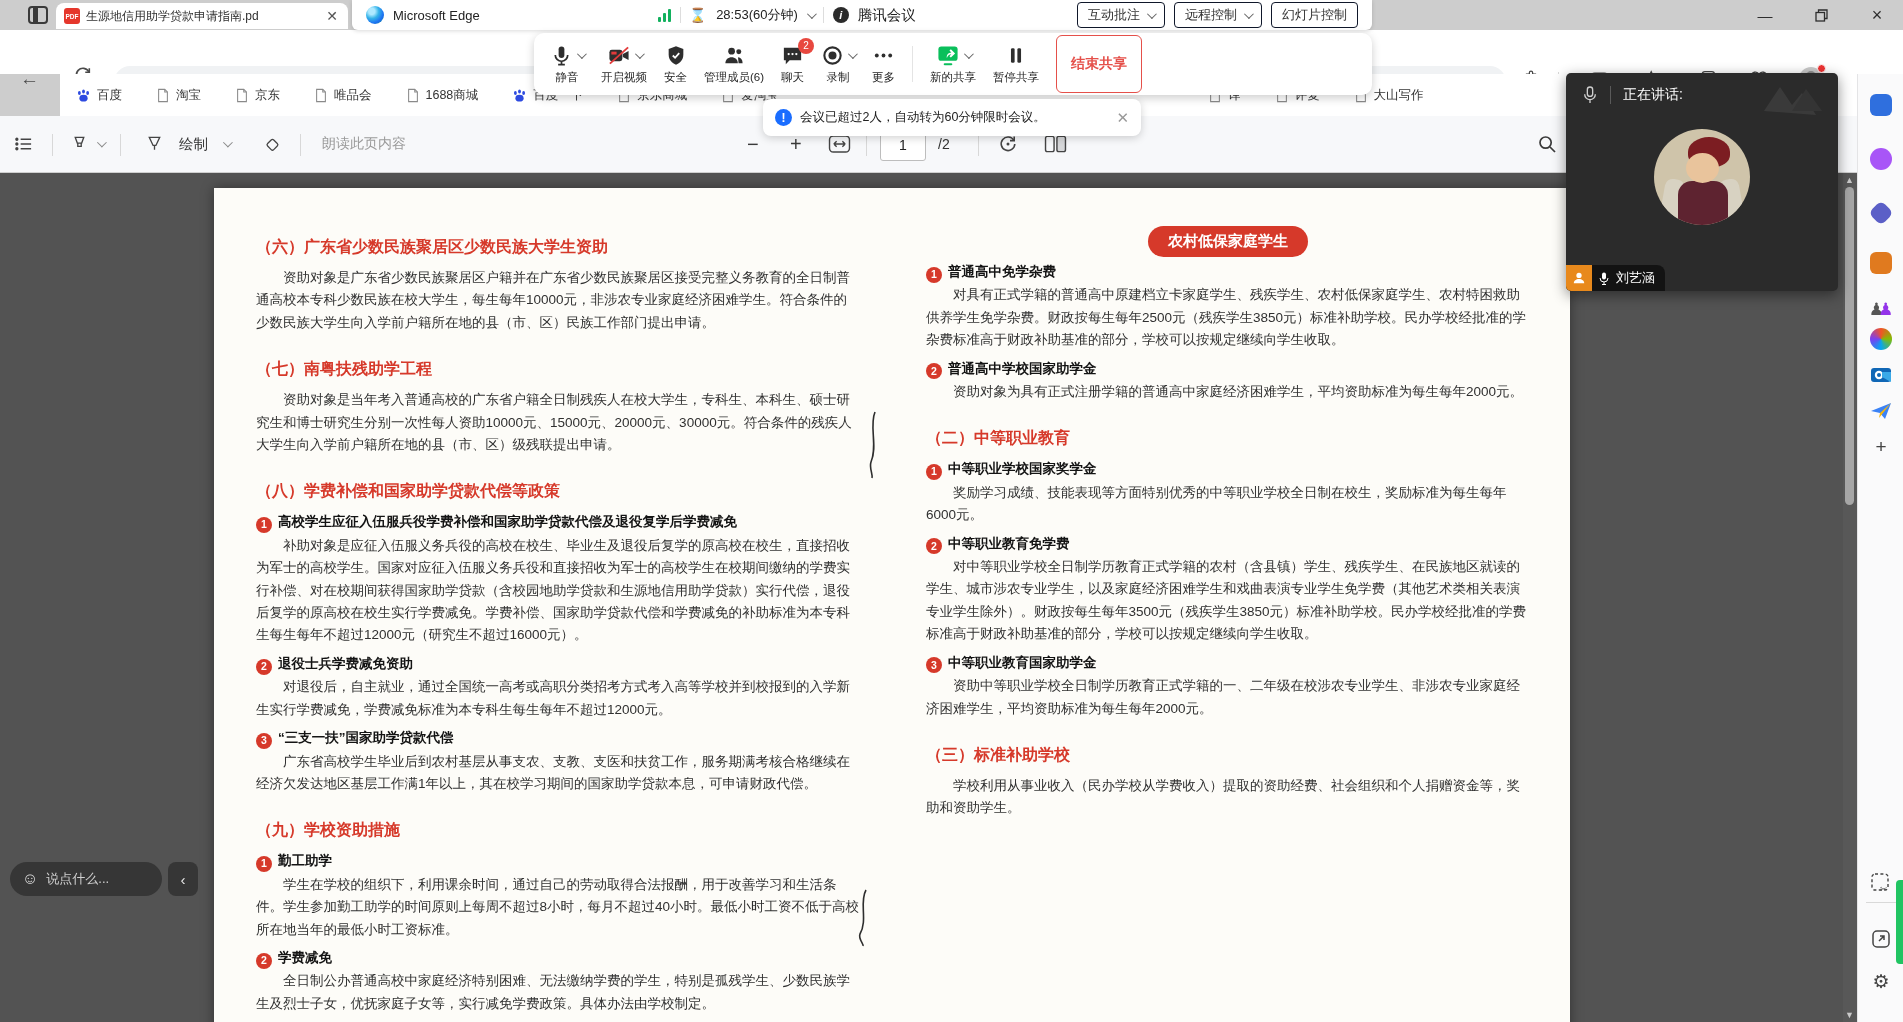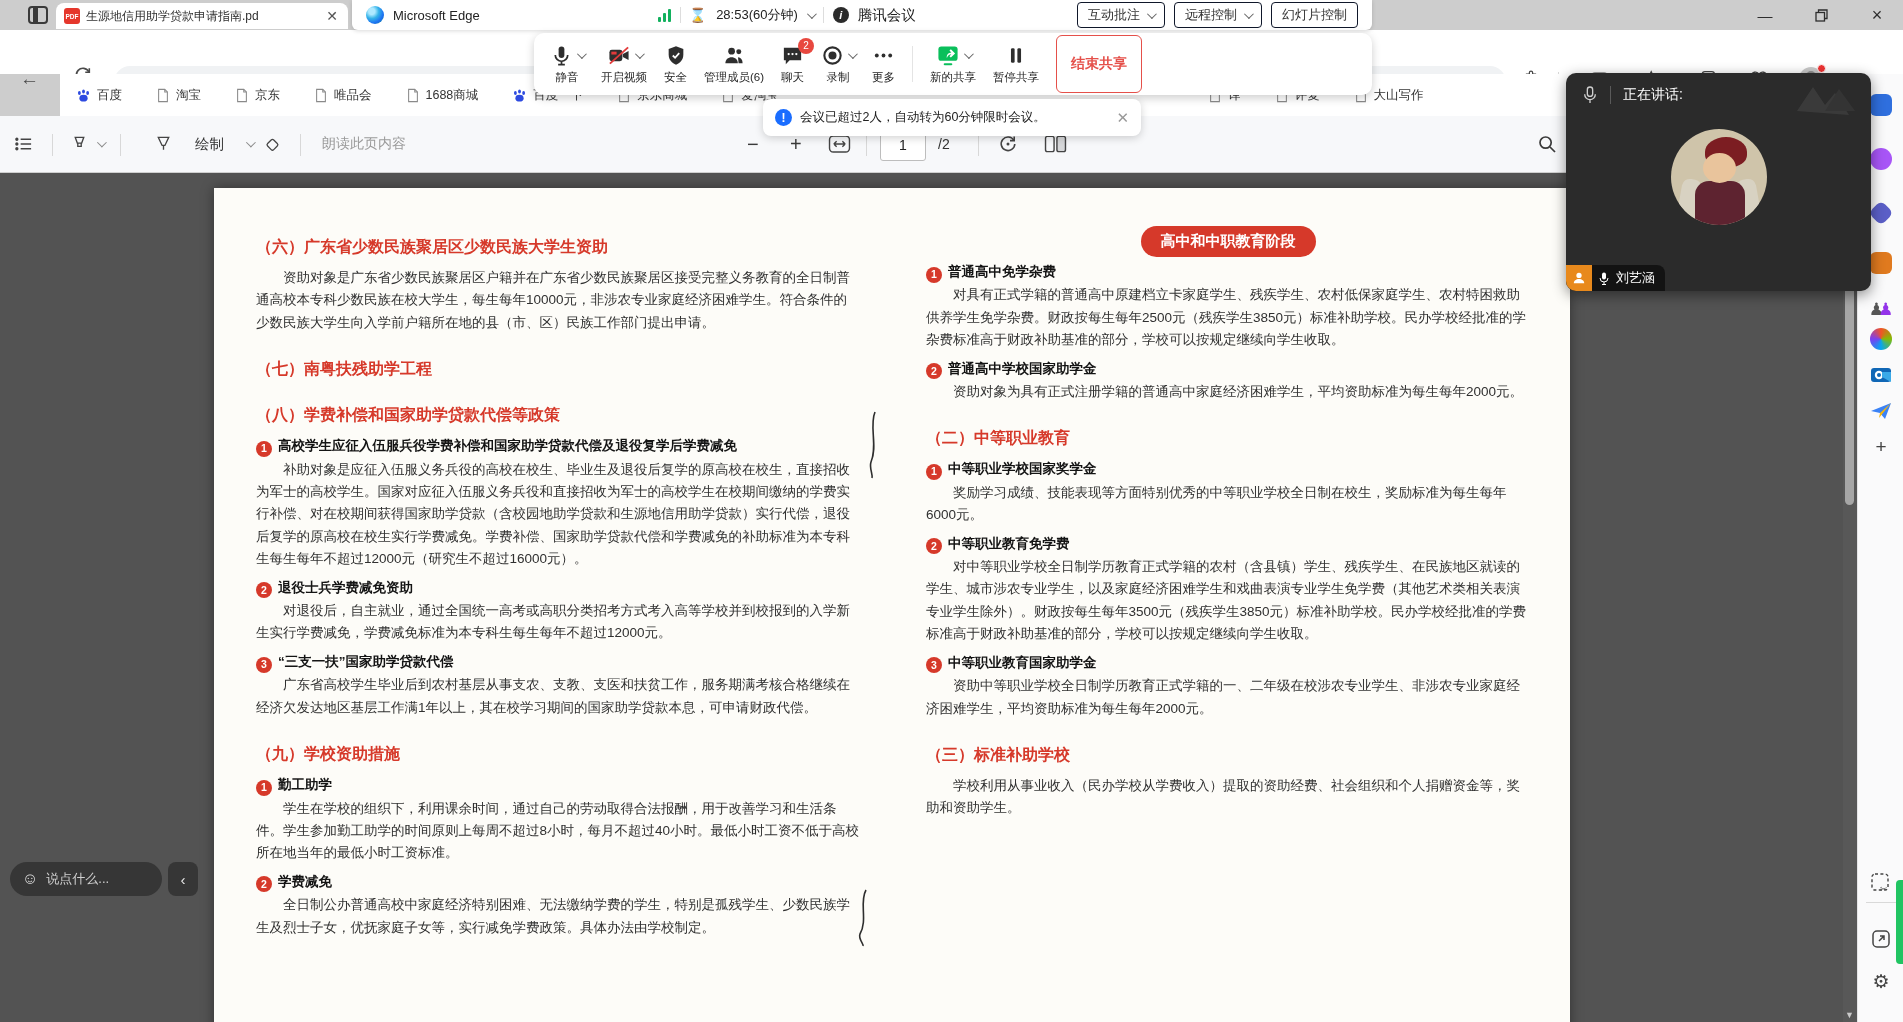--- a/index.html
+++ b/index.html
@@ -90,21 +90,21 @@
   #pthumb { position:absolute; left:2px; top:14px; width:9px; height:318px; border-radius:5px; background:#a6a6a6; }
   .scrarrow { position:absolute; left:2px; color:#c9c9c9; font-size:9px; }
 
   
   #strip { position:absolute; left:1857px; top:74px; width:46px; height:948px; background:#fafafb; border-left:1px solid #e4e4e6; }
   .sic { position:absolute; left:10px; width:26px; height:26px; display:flex; align-items:center; justify-content:center; }
   .sq { width:22px; height:22px; border-radius:6px; }
   #greenbar { position:absolute; right:0; top:806px; width:7px; height:84px; background:#21c462; border-radius:4px 0 0 4px; }
 
   
-  #vpanel { position:absolute; left:1566px; top:73px; width:305px; height:218px; background:#2b2b2b; border-radius:10px; box-shadow:0 4px 14px rgba(0,0,0,.45); overflow:hidden; z-index:60;text-align:center; }
+  #vpanel { position:absolute; left:1566px; top:73px; width:272px; height:218px; background:#2b2b2b; border-radius:5px; box-shadow:0 4px 14px rgba(0,0,0,.45); overflow:hidden; z-index:60;text-align:center; }
   #vhead { height:44px; display:flex; align-items:center; gap:12px; padding:0 16px; }
   #vhead .t { color:#fff; font-size:14px; }
   .vsep2 { width:1px; height:18px; background:#5a5a5a; }
   #vwm { position:absolute; right:10px; top:8px; opacity:.55; }
   #vavatar { position:absolute; left:50%; top:56px; transform:translateX(-50%); width:96px; height:96px; border-radius:50%; background:#cfc4aa; overflow:hidden; }
   #vavatar .hat { position:absolute; left:34px; top:8px; width:42px; height:30px; background:#7c1d22; border-radius:50% 50% 40% 40%; }
   #vavatar .face { position:absolute; left:32px; top:24px; width:33px; height:30px; background:#e9c49c; border-radius:50%; }
   #vavatar .body { position:absolute; left:24px; top:52px; width:50px; height:46px; background:#5e2330; border-radius:14px 14px 0 0; }
   #vavatar .jl { position:absolute; left:8px; top:50px; width:20px; height:48px; background:#d8d2c2; border-radius:8px; transform:rotate(10deg); }
   #vavatar .jr { position:absolute; right:8px; top:50px; width:20px; height:48px; background:#d8d2c2; border-radius:8px; transform:rotate(-10deg); }
@@ -323,21 +323,21 @@
     </div>
     <div class="ptsep" style="left:52px;"></div>
     <div class="pt" style="left:70px;gap:8px;">
       <svg width="19" height="19" viewBox="0 0 20 20" fill="none" stroke="#444" stroke-width="1.4">
           <path d="M5.5 3h9l-2.2 6h-4.6z"></path>
           <path d="M8.2 9v3.5h3.6V9"></path>
         </svg>
       <span class="chev" style="border-color:#888;"></span>
     </div>
     <div class="ptsep" style="left:120px;"></div>
-    <div class="pt" style="left:154px;gap:22px;">
+    <div class="pt" style="left:145px;gap:15px;">
       <svg width="19" height="19" viewBox="0 0 20 20" fill="none" stroke="#444" stroke-width="1.4">
           <path d="M4.5 3h11l-4 8.5h-3z"></path>
           <line x1="10" y1="11.5" x2="10" y2="16"></line>
         </svg>
       <span style="font-size:14.5px;color:#333;">绘制</span>
       <span class="chev" style="border-color:#888;"></span>
     </div>
     <div class="pt" style="left:262px;">
       <svg width="20" height="20" viewBox="0 0 22 22">
           <rect x="7" y="7" width="9.5" height="9.5" rx="2" transform="rotate(45 11.5 11.5)" fill="none" stroke="#444" stroke-width="1.4"></rect>
@@ -388,40 +388,41 @@
   <div id="content">
     <div id="page">
       <div id="cols">
         <div class="col" id="lcol">
             <div>
               <div class="doc-heading">（六）广东省少数民族聚居区少数民族大学生资助</div>
               <p class="doc-p">资助对象是广东省少数民族聚居区户籍并在广东省少数民族聚居区接受完整义务教育的全日制普通高校本专科少数民族在校大学生，每生每年10000元，非涉农专业家庭经济困难学生。符合条件的少数民族大学生向入学前户籍所在地的县（市、区）民族工作部门提出申请。</p>
             </div>
             <div>
               <div class="doc-heading">（七）南粤扶残助学工程</div>
+              <p class="doc-p">资助对象是当年考入普通高校的广东省户籍全日制残疾人在校大学生，专科生、本科生、硕士研究生和博士研究生分别一次性每人资助10000元、15000元、20000元、30000元。符合条件的残疾人大学生向入学前户籍所在地的县（市、区）级残联提出申请。</p>
             </div>
             <div>
               <div class="doc-heading">（八）学费补偿和国家助学贷款代偿等政策</div>
               <div class="doc-item-title"><span class="numc">1</span>高校学生应征入伍服兵役学费补偿和国家助学贷款代偿及退役复学后学费减免</div>
               <p class="doc-p">补助对象是应征入伍服义务兵役的高校在校生、毕业生及退役后复学的原高校在校生，直接招收为军士的高校学生。国家对应征入伍服义务兵役和直接招收为军士的高校学生在校期间缴纳的学费实行补偿、对在校期间获得国家助学贷款（含校园地助学贷款和生源地信用助学贷款）实行代偿，退役后复学的原高校在校生实行学费减免。学费补偿、国家助学贷款代偿和学费减免的补助标准为本专科生每生每年不超过12000元（研究生不超过16000元）。</p>
               <div class="doc-item-title"><span class="numc">2</span>退役士兵学费减免资助</div>
               <p class="doc-p">对退役后，自主就业，通过全国统一高考或高职分类招考方式考入高等学校并到校报到的入学新生实行学费减免，学费减免标准为本专科生每生每年不超过12000元。</p>
               <div class="doc-item-title"><span class="numc">3</span>“三支一扶”国家助学贷款代偿</div>
               <p class="doc-p">广东省高校学生毕业后到农村基层从事支农、支教、支医和扶贫工作，服务期满考核合格继续在经济欠发达地区基层工作满1年以上，其在校学习期间的国家助学贷款本息，可申请财政代偿。</p>
             </div>
             <div>
               <div class="doc-heading">（九）学校资助措施</div>
               <div class="doc-item-title"><span class="numc">1</span>勤工助学</div>
               <p class="doc-p">学生在学校的组织下，利用课余时间，通过自己的劳动取得合法报酬，用于改善学习和生活条件。学生参加勤工助学的时间原则上每周不超过8小时，每月不超过40小时。最低小时工资不低于高校所在地当年的最低小时工资标准。</p>
               <div class="doc-item-title"><span class="numc">2</span>学费减免</div>
               <p class="doc-p">全日制公办普通高校中家庭经济特别困难、无法缴纳学费的学生，特别是孤残学生、少数民族学生及烈士子女，优抚家庭子女等，实行减免学费政策。具体办法由学校制定。</p>
             </div>
           </div>
         <div class="col">
-          <div id="rbadge">高中和中职教育阶段</div>
+          <div id="rbadge">农村低保家庭学生</div>
           <div id="rcol">
               <div>
                 <div class="doc-item-title"><span class="numc">1</span>普通高中免学杂费</div>
                 <p class="doc-p">对具有正式学籍的普通高中原建档立卡家庭学生、残疾学生、农村低保家庭学生、农村特困救助供养学生免学杂费。财政按每生每年2500元（残疾学生3850元）标准补助学校。民办学校经批准的学杂费标准高于财政补助基准的部分，学校可以按规定继续向学生收取。</p>
                 <div class="doc-item-title"><span class="numc">2</span>普通高中学校国家助学金</div>
                 <p class="doc-p">资助对象为具有正式注册学籍的普通高中家庭经济困难学生，平均资助标准为每生每年2000元。</p>
               </div>
               <div>
                 <div class="doc-heading">（二）中等职业教育</div>
                 <div class="doc-item-title"><span class="numc">1</span>中等职业学校国家奖学金</div>

